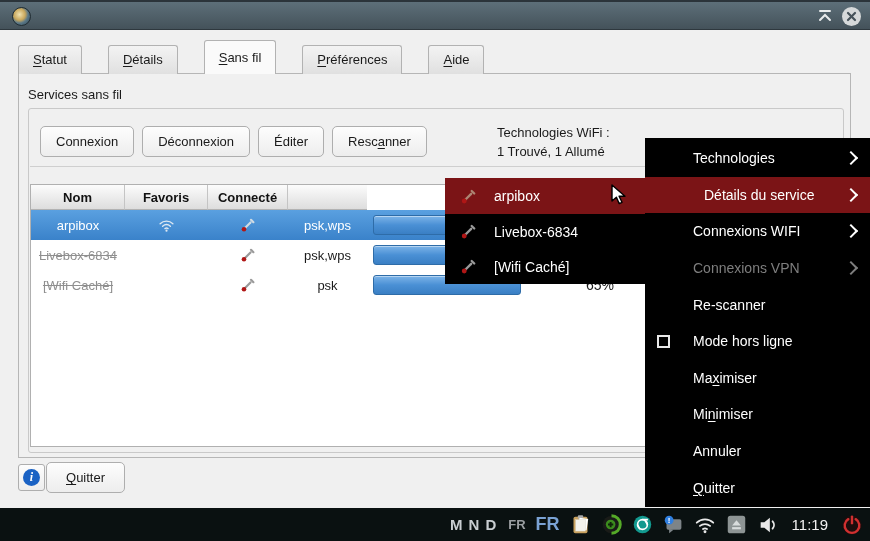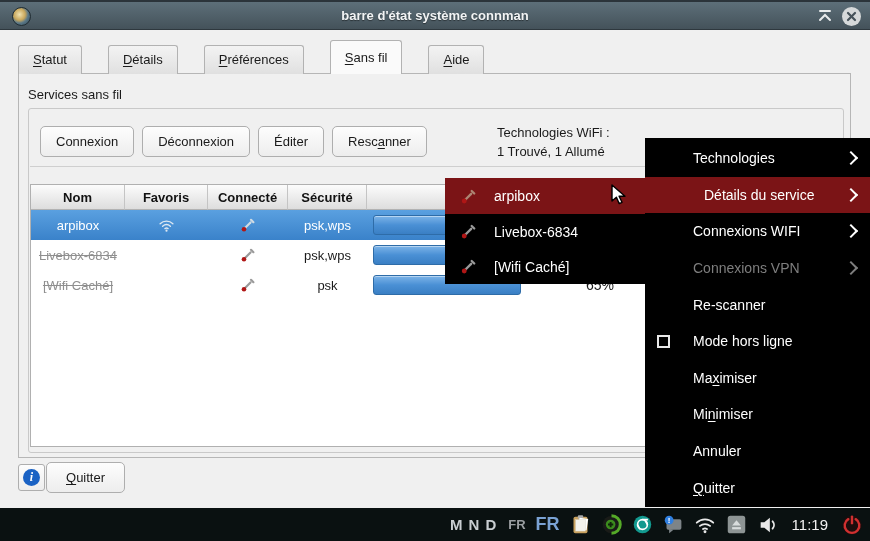--- a/index.html
+++ b/index.html
@@ -155,40 +155,39 @@
     <g id="wifi-sym" fill="none" stroke-linecap="round">
       <path d="M3 9.5a13 13 0 0 1 18 0"></path>
       <path d="M6.5 13a8.5 8.5 0 0 1 11 0"></path>
       <path d="M9.8 16.3a4.2 4.2 0 0 1 4.4 0"></path>
     </g>
   </defs>
 </svg>
 
 <div class="titlebar">
   <div class="app-icon"></div>
-  <div class="title-text">barre d'état système connman</div>
   <div class="win-btn shade-btn">
     <svg width="18" height="18" viewBox="0 0 18 18" fill="none" stroke="#e9eced" stroke-width="2" stroke-linecap="round">
       <line x1="4" y1="4" x2="14" y2="4"></line>
       <polyline points="4,13 9,8 14,13"></polyline>
     </svg>
   </div>
   <div class="win-btn close-btn">
     <svg width="11" height="11" viewBox="0 0 11 11" stroke="#46525a" stroke-width="2.2" stroke-linecap="round">
       <line x1="2" y1="2" x2="9" y2="9"></line>
         <line x1="9" y1="2" x2="2" y2="9"></line>
     </svg>
   </div>
 </div>
 
 <div class="tabs">
   <div class="tab"><u>S</u>tatut</div>
   <div class="tab"><u>D</u>étails</div>
+  <div class="tab active"><u>S</u>ans fil</div>
   <div class="tab"><u>P</u>références</div>
-  <div class="tab active"><u>S</u>ans fil</div>
   <div class="tab"><u>A</u>ide</div>
 </div>
 
 <div class="panel"></div>
 <div class="group-label">Services sans fil</div>
 <div class="group-frame"></div>
 
 <div class="btn-row">
   <button class="btn">Connexion</button>
   <button class="btn">Déconnexion</button>
@@ -201,21 +200,20 @@
   <div>1 Trouvé, 1 Allumé</div>
 </div>
 
 <div class="hsep"></div>
 
 <div class="list">
   <div class="thead">
     <div class="th">Nom</div>
     <div class="th">Favoris</div>
     <div class="th">Connecté</div>
-    <div class="th">Sécurité</div>
     <div class="th"></div>
   </div>
 
   <div class="trow selected">
     <div class="td">arpibox</div>
     <div class="td">
       <svg width="17" height="17" viewBox="0 0 24 24" stroke="#dde8f2" stroke-width="2">
         <use href="#wifi-sym"></use>
           <circle cx="12" cy="19.3" r="1.5" fill="#dde8f2" stroke="none"></circle>
       </svg>

